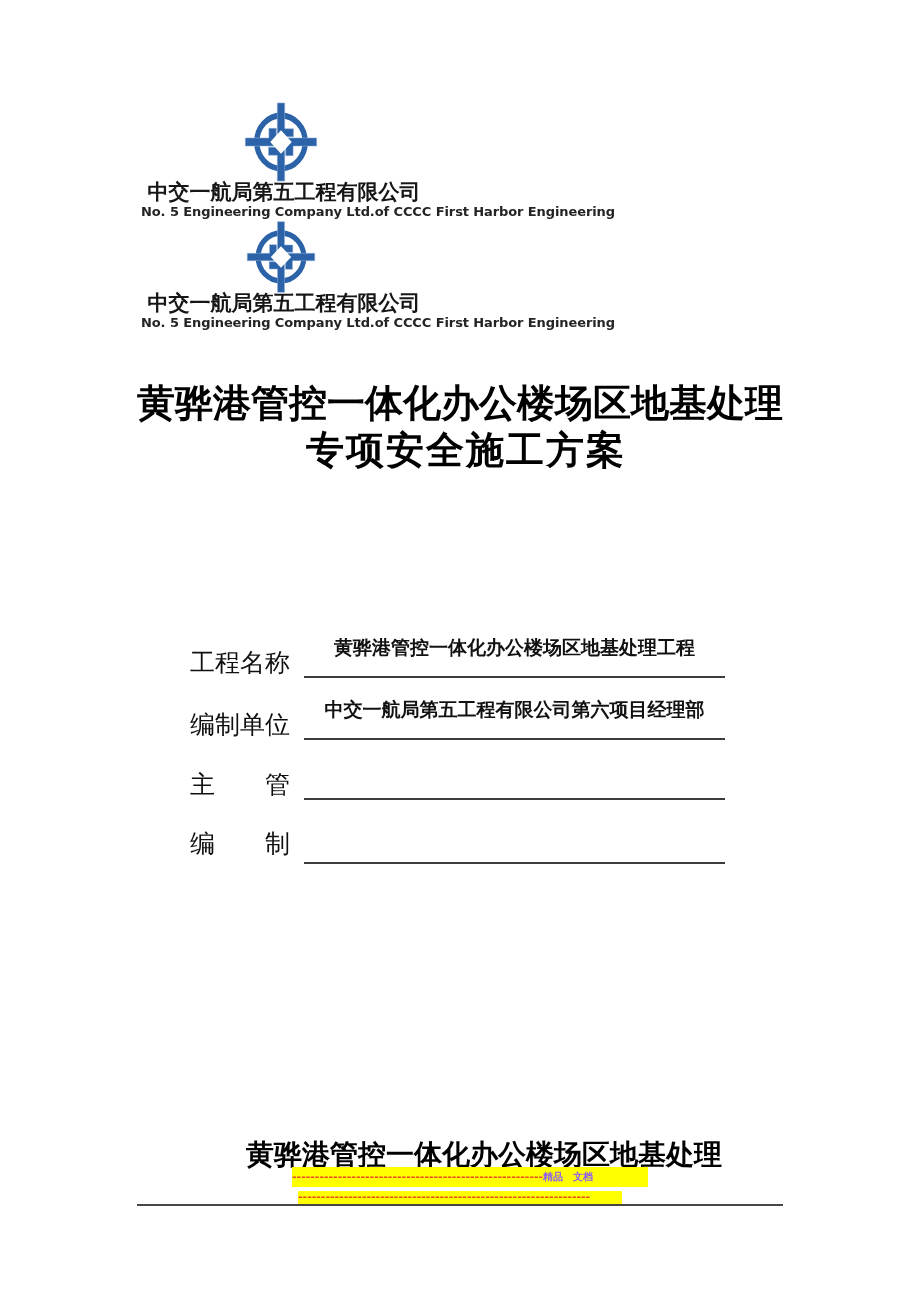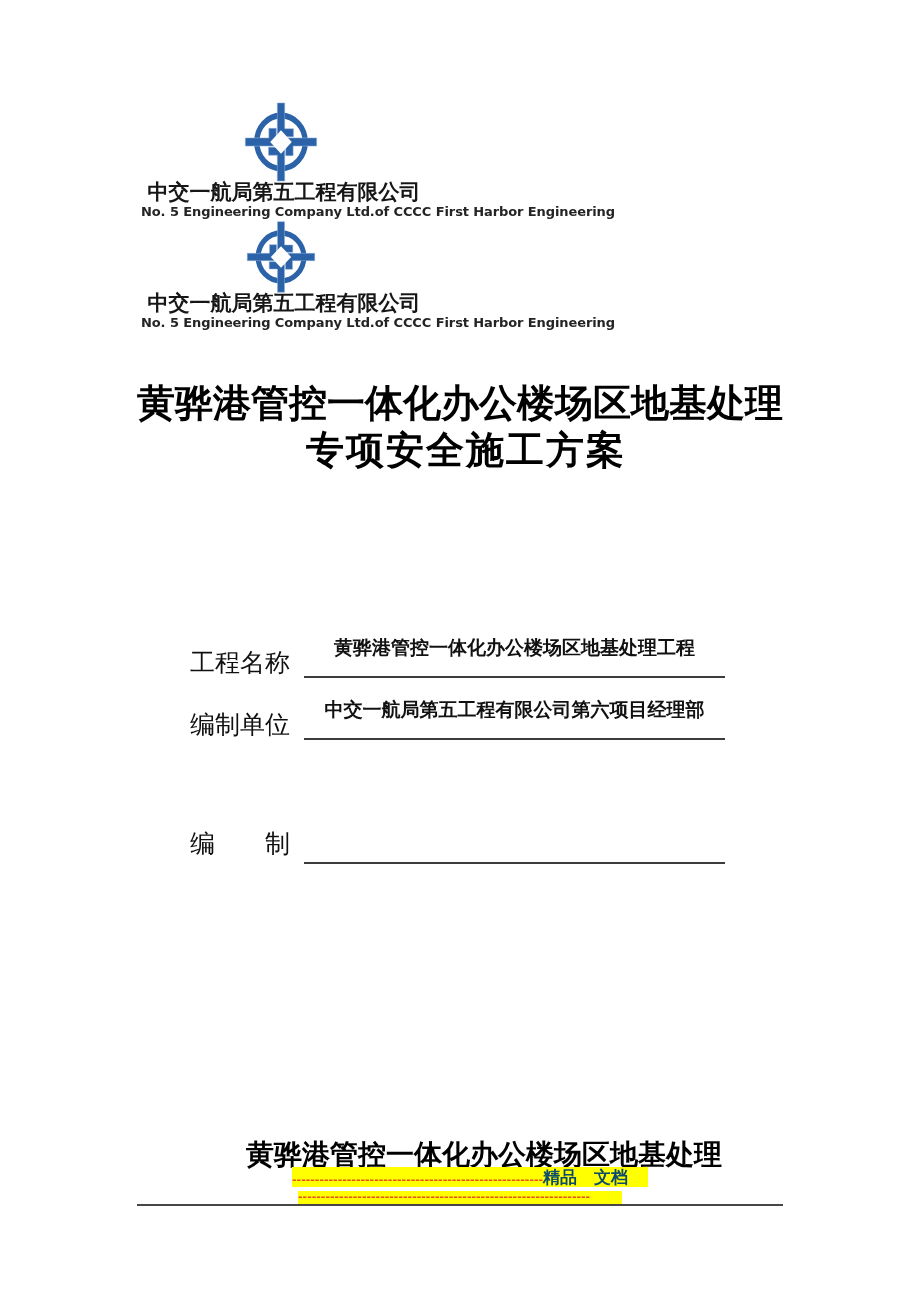--- a/index.html
+++ b/index.html
@@ -68,21 +68,21 @@
   }
   .wm-band {
     position:absolute; background:#ffff00; overflow:hidden;
     white-space:nowrap; font-family:"DejaVu Sans", sans-serif;
     font-weight:bold; color:#e8501e;
   }
   #wm-band-1 { top:1167px; left:292px; width:356px; height:20px;
                font-size:11px; line-height:20px; }
   #wm-band-2 { top:1191px; left:298px; width:324px; height:13px;
                font-size:11px; line-height:12px; }
-  .wm-label { color:#0c4a6e; font-size:17px; }
+  .wm-label { color:#8b5cf6; font-size:10px; }
   .bottom-rule {
     position:absolute; top:1204px; left:137px; width:646px; height:2px;
     background:#474747;
   }
 </style>
 </head>
 <body>
 
 <div class="page">
 
@@ -128,20 +128,26 @@
     </span>
   </div>
 
   <div class="form-row" id="form-row-1">
     <span class="form-label">编制单位</span>
     <span class="form-line">
       <span class="form-value">中交一航局第五工程有限公司第六项目经理部</span>
     </span>
   </div>
 
+  <div class="form-row" id="form-row-2">
+    <span class="form-label">主　　管</span>
+    <span class="form-line">
+      <span class="form-value"></span>
+    </span>
+  </div>
 
   <div class="form-row" id="form-row-3">
     <span class="form-label">编　　制</span>
     <span class="form-line">
       <span class="form-value"></span>
     </span>
   </div>
 
   <div class="footer-title">黄骅港管控一体化办公楼场区地基处理</div>
 

